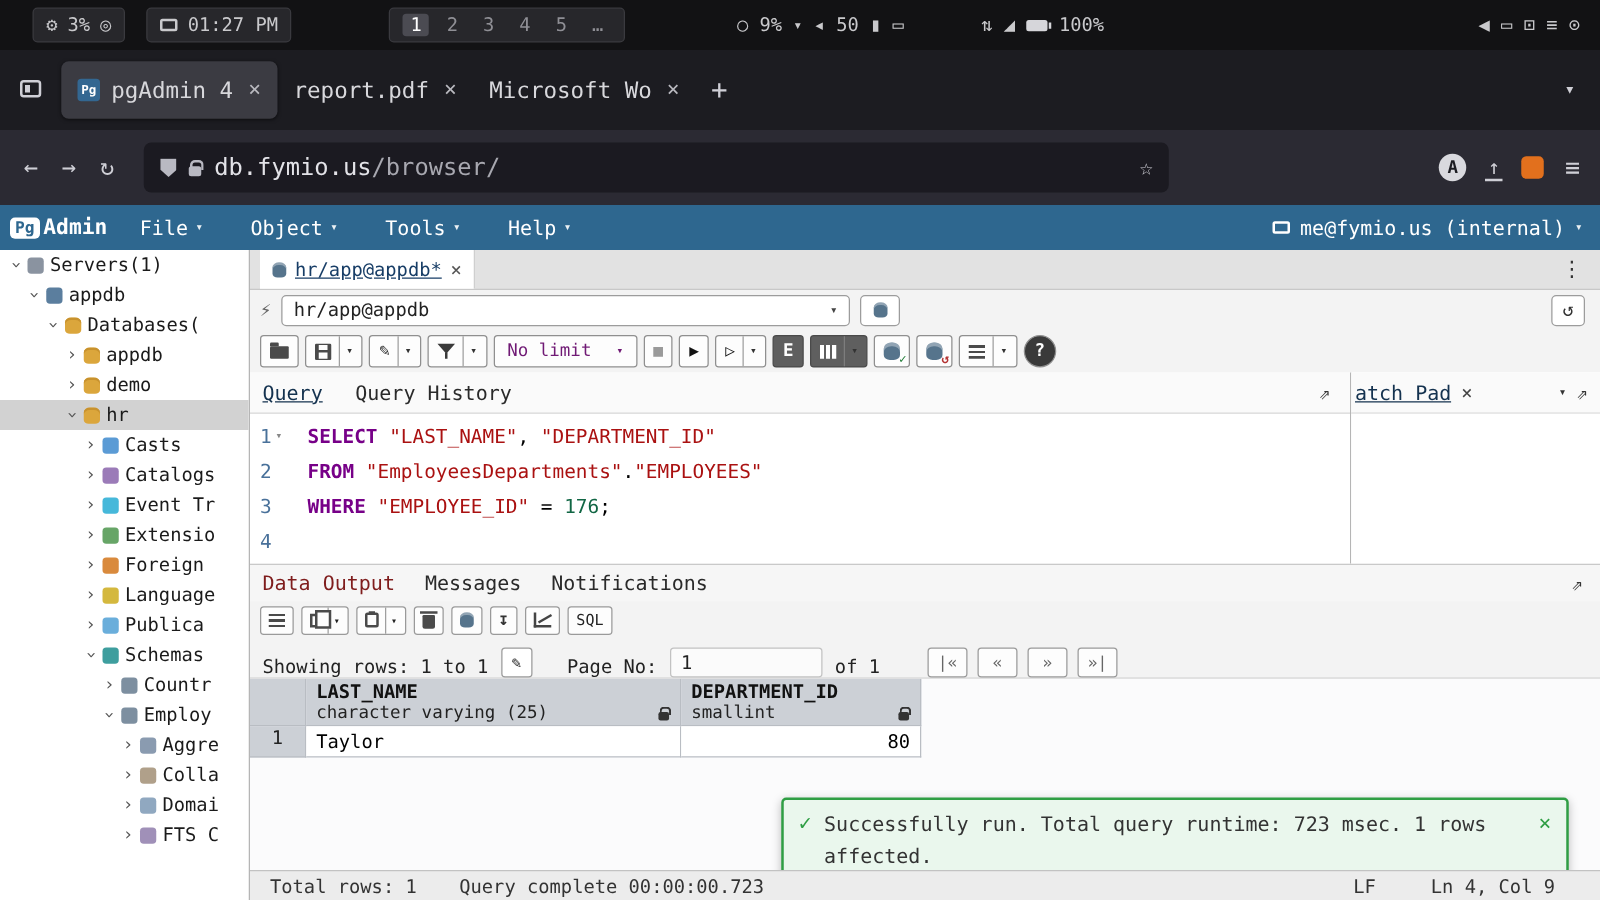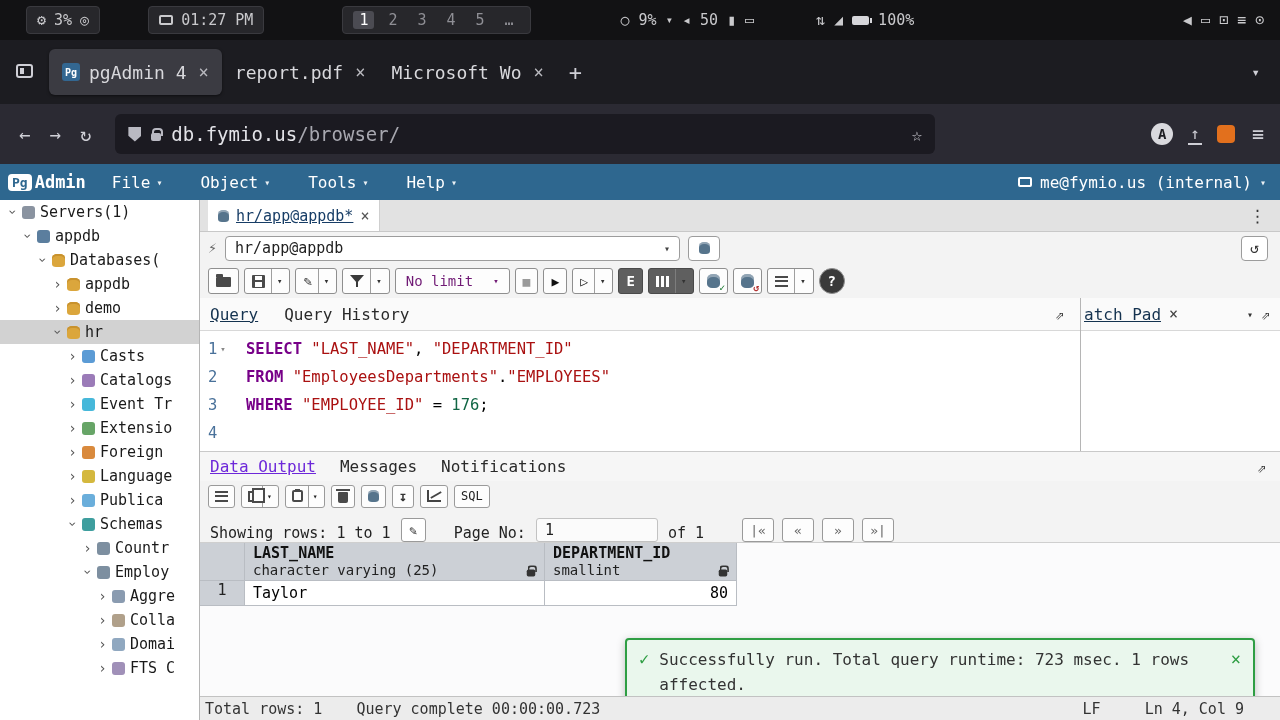--- a/index.html
+++ b/index.html
@@ -173,21 +173,21 @@
   .sp-header{height:33px;display:flex;align-items:center;gap:8px;padding:0 10px 0 3px;background:#fafafa;
     border-bottom:1px solid #d8d8d8;font-size:16px;flex:none}
   .sp-title{color:#14324f;text-decoration:underline;white-space:nowrap;overflow:hidden}
   .sp-close{color:#444;font-size:15px}
   .sp-chev{margin-left:auto;font-size:10px;color:#333}
   .sp-expand{font-size:15px;color:#333}
   .sp-body{flex:1;background:#fff}
 
   .out-tabs{height:30px;display:flex;align-items:center;gap:24px;padding-left:10px;background:#f6f6f6;
     border-top:1px solid #c9c9c9;font-size:16px;color:#2a2a2a;flex:none}
-  .out-tab.active{color:#6d28d9;text-decoration:underline}
+  .out-tab.active{color:#7f1d1d;}
   .out-expand{margin-left:auto;margin-right:14px;color:#333;font-size:15px}
 
   .out-toolbar{height:30px;display:flex;align-items:center;gap:6px;padding-left:8px;background:#f3f3f3;flex:none}
   .sbtn{display:inline-flex;align-items:center;height:23px;border:1px solid #9a9a9a;border-radius:3px;
     background:#fdfdfd;padding:0 6px;font-size:12px;color:#222}
   .sbtn .dd{margin-left:5px;padding-left:4px;border-left:1px solid #9f9f9f;font-size:8px;
     align-self:stretch;display:flex;align-items:center}
   .ic-copy{position:relative;width:9px;height:11px;border:2px solid #4a4a4a;background:#fdfdfd}
   .ic-copy::before{content:"";position:absolute;left:2px;top:-5px;width:9px;height:11px;border:2px solid #4a4a4a;background:#fdfdfd}
   .ic-paste{position:relative;width:11px;height:12px;border:2px solid #4a4a4a;border-radius:2px}
@@ -225,35 +225,35 @@
   .gdata{background:#fff;padding:0 8px;height:25px;line-height:24px;overflow:hidden}
 
   .toast{position:absolute;left:425px;top:95px;width:630px;min-height:56px;background:#eaf7ed;
     border:2px solid #2f9e44;border-radius:4px;display:flex;align-items:flex-start;padding:7px 12px;gap:10px;
     font-size:16px;color:#333;box-shadow:0 2px 8px rgba(0,0,0,.25)}
   .toast-check{color:#2f9e44;font-weight:bold;font-size:17px;line-height:25px}
   .toast-msg{flex:1;line-height:25px}
   .toast-close{color:#2f9e44;font-size:17px;margin-left:6px;line-height:25px}
 
   .statusbar{height:24px;background:#ececec;border-top:1px solid #c2c2c2;display:flex;align-items:center;
-    font-size:15px;color:#333;padding-left:5px;gap:34px;overflow:hidden;flex:none;white-space:nowrap}
+    font-size:15px;color:#333;padding-left:16px;gap:34px;overflow:hidden;flex:none;white-space:nowrap}
   .st-right{margin-left:auto;display:flex;gap:44px;padding-right:36px}
 </style>
 </head>
 <body>
 
 <div id="screen">
 
   <div class="sysbar">
     <div class="sys-box" style="margin-left:26px">
       <span>⚙</span>
       <span>3%</span>
       <span>◎</span>
     </div>
-    <div class="sys-box" style="margin-left:48px">
+    <div class="sys-box" style="margin-left:17px">
       <span class="ic-screen"></span>
       <span>01:27 PM</span>
     </div>
     <div class="sys-box" id="ws-list" style="margin-left:78px">
         <span class="ws active">1</span>
         <span class="ws">2</span>
         <span class="ws">3</span>
         <span class="ws">4</span>
         <span class="ws">5</span>
         <span class="ws">…</span>

